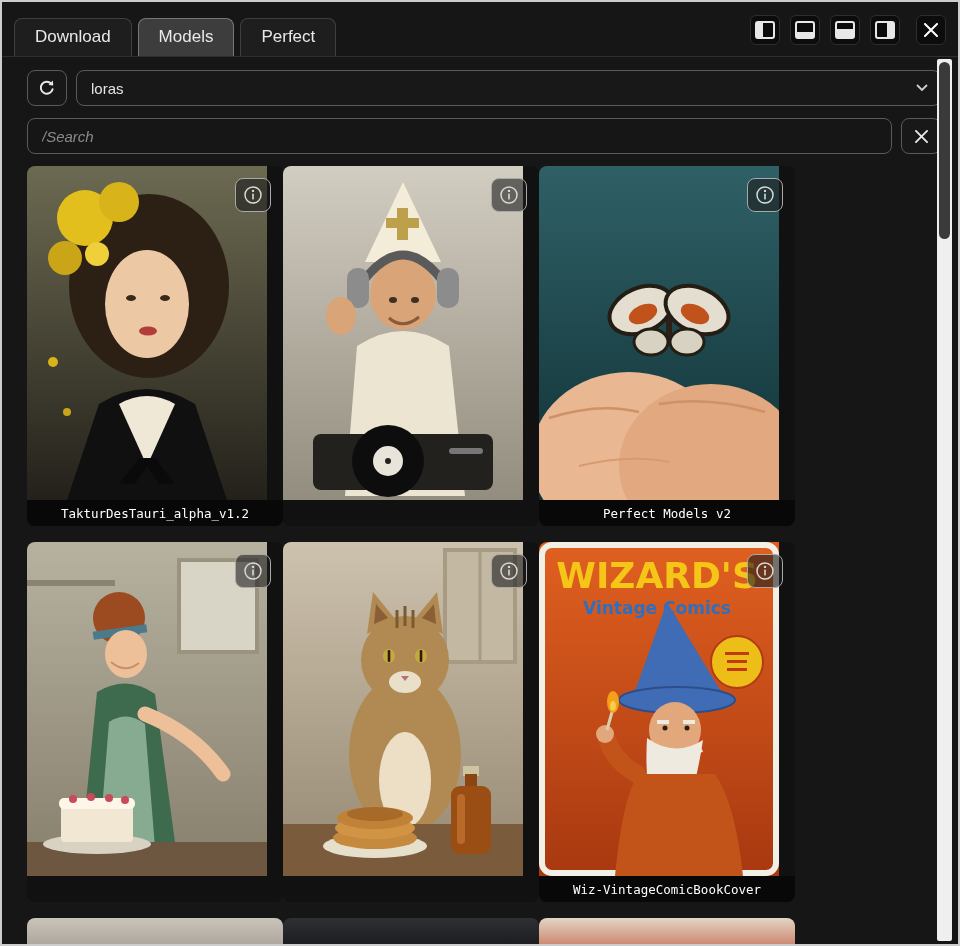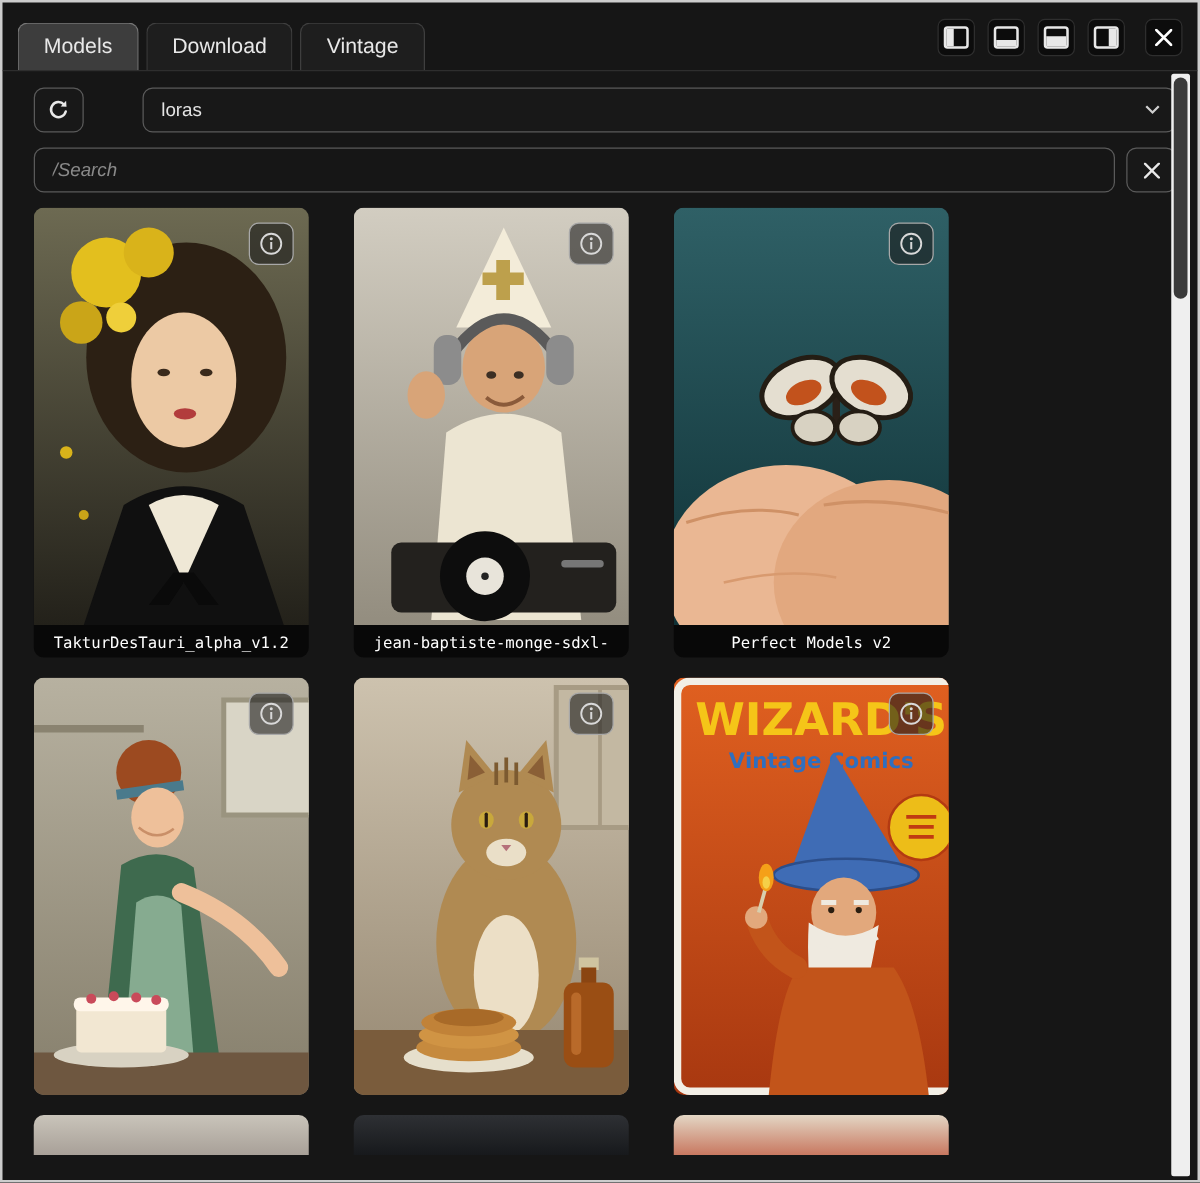--- a/index.html
+++ b/index.html
@@ -29,30 +29,30 @@
   .dock.bottom-lg i{left:0;right:0;bottom:0;height:8px;}
   .dock.right i{right:0;top:0;bottom:0;width:6px;}
   
   .content{padding:13px 17px 0 25px;}
   .row{display:flex;gap:9px;margin-bottom:12px;}
   .ctl{
     background:#181818;border:1px solid #5a5a5a;border-radius:8px;height:36px;
     box-sizing:border-box;color:#e4e4e4;font-size:15px;
   }
   .iconbtn{width:40px;min-width:40px;display:flex;align-items:center;justify-content:center;cursor:pointer;padding:0;}
-  .select{flex:1;display:flex;align-items:center;padding:0 14px;position:relative;cursor:pointer;margin-left:38px;}
+  .select{flex:1;display:flex;align-items:center;padding:0 14px;position:relative;cursor:pointer;}
   .select .chev{position:absolute;right:12px;}
   input.search{
     flex:1;background:transparent;outline:none;padding:0 14px;
     font-family:"Liberation Sans",sans-serif;color:#5eead4;
   }
   input.search::placeholder{color:#8a8a8a;font-style:italic;}
   
   .grid{display:grid;grid-template-columns:repeat(3,240px);gap:16px;}
-  .card{width:220px;border-radius:8px;overflow:hidden;position:relative;background:#111;cursor:pointer;}
+  .card{width:256px;border-radius:8px;overflow:hidden;position:relative;background:#111;cursor:pointer;}
   .card-img{width:240px;height:334px;}
   .card-img svg{display:block;width:240px;height:334px;}
   .caption{
     height:26px;background:rgba(8,8,8,.93);color:#fff;display:flex;align-items:center;justify-content:center;
     font-family:"DejaVu Sans Mono",monospace;font-size:12.5px;font-weight:500;
     white-space:nowrap;overflow:hidden;padding:0 6px;
   }
   .info-btn{
     position:absolute;top:12px;right:12px;width:36px;height:34px;border-radius:8px;
     background:rgba(28,28,28,.6);border:1px solid #a8a8a8;display:flex;align-items:center;justify-content:center;
@@ -63,23 +63,23 @@
   .p2{background:linear-gradient(180deg,#2e3034,#17191c);}
   .p3{background:linear-gradient(180deg,#e3d6c4,#c87860);}
   
   .scrollbar{position:absolute;top:57px;bottom:3px;right:6px;width:15px;background:#efefef;border-radius:2px;}
   .thumb{position:absolute;top:3px;left:2px;width:11px;height:177px;background:#3a3a3a;border-radius:6px;cursor:grab;}
 </style>
 </head>
 <body>
 
 <div class="tabbar">
+  <div class="tab">Download</div>
   <div class="tab active">Models</div>
-  <div class="tab">Download</div>
-  <div class="tab">Vintage</div>
+  <div class="tab">Perfect</div>
 
   <div class="winbtns">
     <button class="wbtn">
       <span class="dock left">
           <i></i>
         </span>
     </button>
     <button class="wbtn">
       <span class="dock bottom">
           <i></i>
@@ -196,21 +196,20 @@
           <rect x="166" y="282" width="34" height="6" rx="3" fill="#777"></rect>
         </svg>
       </div>
       <button class="info-btn">
         <svg width="20" height="20" viewBox="0 0 20 20">
           <circle cx="10" cy="10" r="8" stroke="#d8d8d8" stroke-width="1.5" fill="none"></circle>
           <rect x="9.2" y="8.6" width="1.6" height="5.8" fill="#d8d8d8"></rect>
           <circle cx="10" cy="5.9" r="1.2" fill="#d8d8d8"></circle>
         </svg>
       </button>
-      <div class="caption">jean-baptiste-monge-sdxl-</div>
     </div>
 
     <div class="card">
       <div class="card-img">
         <svg viewBox="0 0 240 334" preserveAspectRatio="xMidYMid slice">
           <defs>
               <linearGradient id="g3" x1="0" y1="0" x2="0" y2="1">
             <stop offset="0" stop-color="#2f6066"></stop>
                 <stop offset="1" stop-color="#0f3136"></stop>
               </linearGradient>
@@ -361,20 +360,21 @@
           <ellipse cx="74" cy="164" rx="3" ry="5" fill="#f5d048"></ellipse>
         </svg>
       </div>
       <button class="info-btn">
         <svg width="20" height="20" viewBox="0 0 20 20">
           <circle cx="10" cy="10" r="8" stroke="#d8d8d8" stroke-width="1.5" fill="none"></circle>
           <rect x="9.2" y="8.6" width="1.6" height="5.8" fill="#d8d8d8"></rect>
           <circle cx="10" cy="5.9" r="1.2" fill="#d8d8d8"></circle>
         </svg>
       </button>
+      <div class="caption">Wiz-VintageComicBookCover</div>
     </div>
 
     <div class="card partial p1"></div>
     <div class="card partial p2"></div>
     <div class="card partial p3"></div>
 
   </div>
 </div>
 
 <div class="scrollbar">

